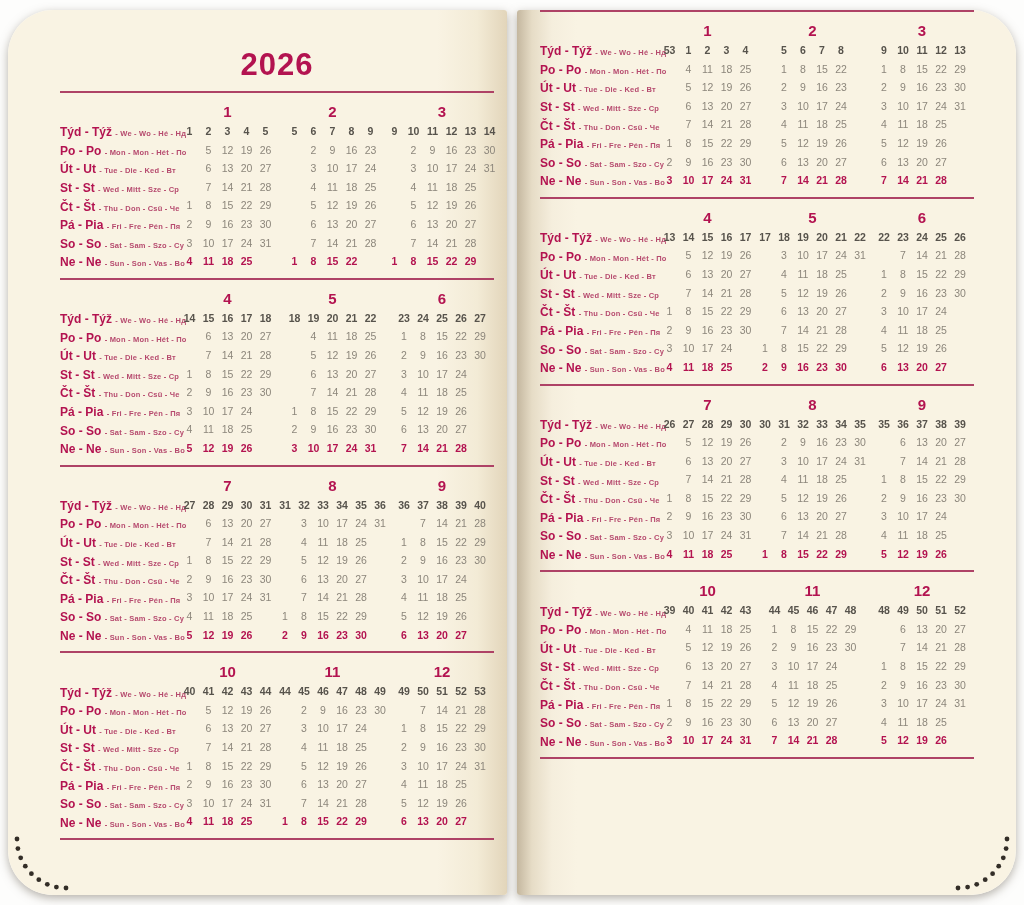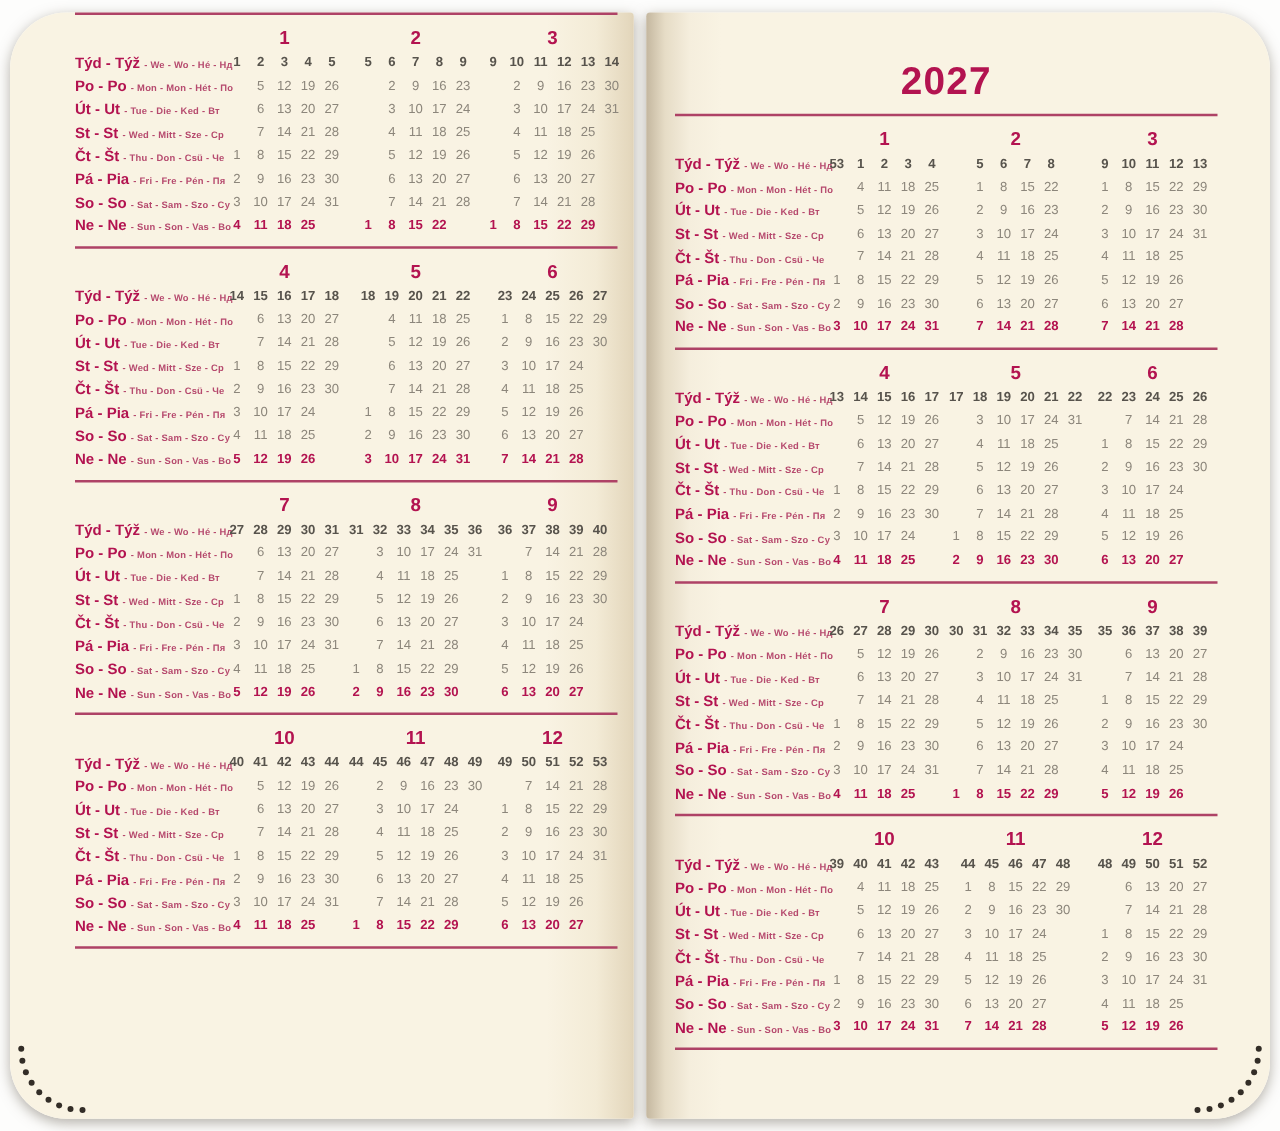--- a/index.html
+++ b/index.html
@@ -37,20 +37,23 @@
   .stitch{position:absolute;z-index:5;}
   .stitch circle{fill:#332d27;}
 </style>
 </head>
 <body>
 
 <div class="book">
 
   <section class="page left-page">
     <div class="content">
+      <header class="year-head">
+        <h1 class="year">2026</h1>
+      </header>
       <div class="title-rule"></div>
       <div class="quarters">
           <div class="quarter">
             <div class="q-months">
               <div class="zone z0">
                 <span>1</span>
               </div>
               <div class="zone z1">
                 <span>2</span>
               </div>
@@ -1149,23 +1152,20 @@
               </div>
             </div>
             <div class="q-rule"></div>
           </div>
         </div>
     </div>
   </section>
 
   <section class="page right-page">
     <div class="content">
-      <header class="year-head">
-        <h1 class="year">2027</h1>
-      </header>
       <div class="title-rule"></div>
       <div class="quarters">
           <div class="quarter">
             <div class="q-months">
               <div class="zone z0">
                 <span>1</span>
               </div>
               <div class="zone z1">
                 <span>2</span>
               </div>

